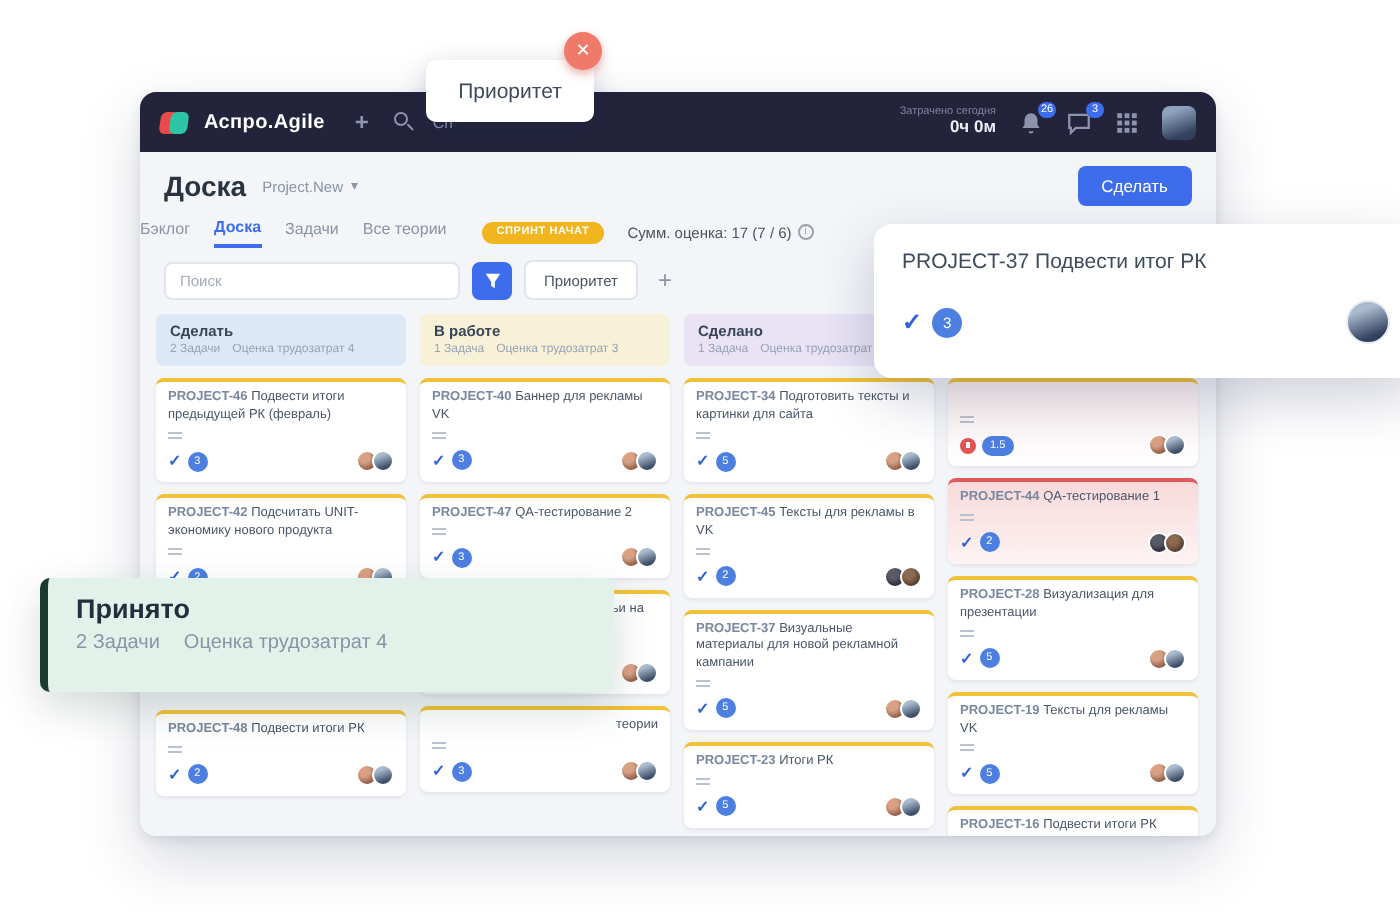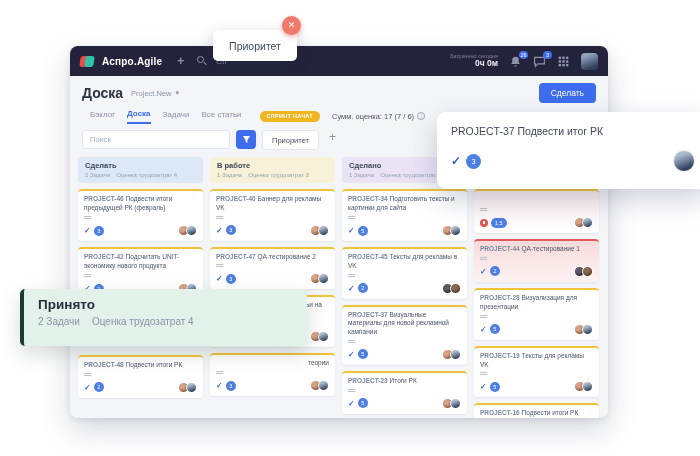--- a/index.html
+++ b/index.html
@@ -34,29 +34,29 @@
 
   
   .page-row { display:flex; align-items:center; padding:7px 12px 3px; gap:8px; }
   .page-title { font-size:14px; font-weight:bold; color:#2b3340; }
   .board-select { display:flex; align-items:center; gap:4px; color:#8b94a5; font-size:7.5px; }
   .chev { font-size:7px; color:#8b94a5; }
   .spacer { flex:1; }
   .btn-create { background:#3d6ded; color:#fff; font-size:8.5px; padding:5px 12px; border-radius:4px; border:none; font-family:inherit; }
 
   
-  .tabs-row { display:flex; align-items:center; gap:12px; padding:2px 20px 0; height:18px; }
+  .tabs-row { display:flex; align-items:center; gap:12px; padding:2px 0 0; height:18px; }
   .tab { font-size:8px; color:#8b94a5; padding-bottom:4px; }
   .tab.active { color:#3d6ded; border-bottom:2px solid #3d6ded; font-weight:bold; }
   .sprint-pill { background:#f0b51f; color:#fff; font-size:5.5px; font-weight:bold; padding:2.5px 7px; border-radius:8px; margin-left:6px; letter-spacing:.3px; }
   .score { font-size:7.5px; color:#4a5462; display:flex; align-items:center; gap:3px; }
   .info-ic { width:8px; height:8px; border:1px solid #9aa3b2; border-radius:50%; color:#9aa3b2; font-size:5.5px; line-height:7px; text-align:center; font-style:normal; }
 
   
-  .filter-row { display:flex; gap:6px; padding:6px 12px 5px; }
+  .filter-row { display:flex; align-items:center; gap:6px; padding:6px 12px 5px; }
   .search-box { width:148px; height:19px; background:#fff; border:1px solid #e0e4ec; border-radius:4px;
     font-size:7.5px; color:#3f4a5a; padding:0 7px; font-family:inherit; }
   .search-box::placeholder { color:#a3acbb; }
   .btn-funnel { width:20px; height:19px; background:#3d6ded; border-radius:4px; border:none; display:flex; align-items:center; justify-content:center; }
   .chip { background:#fff; border:1px solid #e0e4ec; border-radius:4px; font-size:7.5px; color:#4a5462; padding:4.5px 9px; }
   .add-filter { color:#8b94a5; font-size:12px; padding:0 4px; }
 
   
   .board { display:flex; gap:7px; padding:2px 8px 0; align-items:flex-start; }
   .column { width:125px; flex:none; }
@@ -175,21 +175,21 @@
       <span class="chev">▾</span>
     </span>
     <span class="spacer"></span>
     <button class="btn-create">Сделать</button>
   </div>
 
   <div class="tabs-row">
     <span class="tab">Бэклог</span>
     <span class="tab active">Доска</span>
     <span class="tab">Задачи</span>
-    <span class="tab">Все статьи</span>
+    <span class="tab">Все теории</span>
     <span class="sprint-pill">СПРИНТ НАЧАТ</span>
     <span class="score">
       <span>Сумм. оценка: 17 (7 / 6)</span>
       <i class="info-ic">i</i>
     </span>
   </div>
 
   <div class="filter-row">
     <input class="search-box" placeholder="Поиск" style="">
     <button class="btn-funnel">

